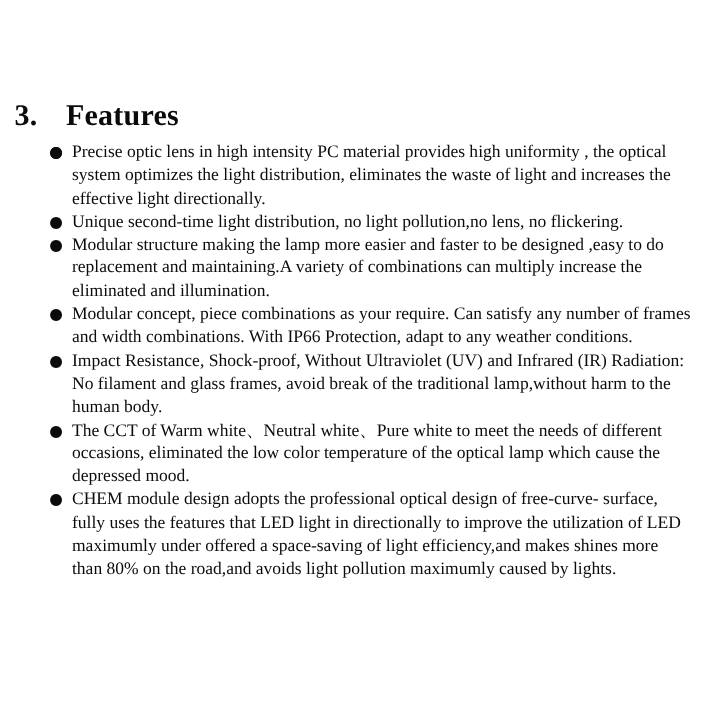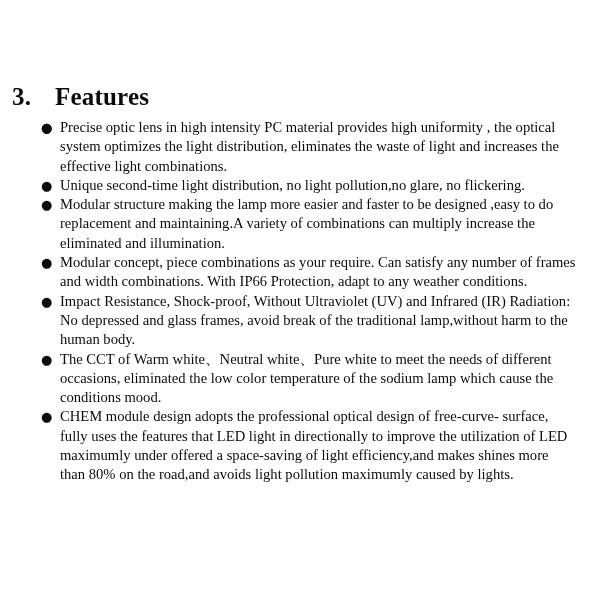--- a/index.html
+++ b/index.html
@@ -91,41 +91,41 @@
     <span class="num">3.</span>
     <span class="title">Features</span>
   </h2>
 
   <ul class="feature-list" id="feature-list">
       <li class="feature-item">
         <span class="bullet">●</span>
       </li>
       <li class="feature-item">
         <span class="bullet">●</span>
-        <span class="text">Precise optic lens in high intensity PC material provides high uniformity , the optical system optimizes the light distribution, eliminates the waste of light and increases the effective light combinations.</span>
+        <span class="text">Precise optic lens in high intensity PC material provides high uniformity , the optical system optimizes the light distribution, eliminates the waste of light and increases the effective light directionally.</span>
       </li>
       <li class="feature-item">
         <span class="bullet">●</span>
-        <span class="text">Unique second-time light distribution, no light pollution,no glare, no flickering.</span>
+        <span class="text">Unique second-time light distribution, no light pollution,no lens, no flickering.</span>
       </li>
       <li class="feature-item">
         <span class="bullet">●</span>
         <span class="text">Modular structure making the lamp more easier and faster to be designed ,easy to do replacement and maintaining.A variety of combinations can multiply increase the eliminated and illumination.</span>
       </li>
       <li class="feature-item">
         <span class="bullet">●</span>
         <span class="text">Modular concept, piece combinations as your require. Can satisfy any number of frames and width combinations. With IP66 Protection, adapt to any weather conditions.</span>
       </li>
       <li class="feature-item">
         <span class="bullet">●</span>
-        <span class="text">Impact Resistance, Shock-proof, Without Ultraviolet (UV) and Infrared (IR) Radiation: No depressed and glass frames, avoid break of the traditional lamp,without harm to the human body.</span>
+        <span class="text">Impact Resistance, Shock-proof, Without Ultraviolet (UV) and Infrared (IR) Radiation: No filament and glass frames, avoid break of the traditional lamp,without harm to the human body.</span>
       </li>
       <li class="feature-item">
         <span class="bullet">●</span>
-        <span class="text">The CCT of Warm white、Neutral white、Pure white to meet the needs of different occasions, eliminated the low color temperature of the sodium lamp which cause the conditions mood.</span>
+        <span class="text">The CCT of Warm white、Neutral white、Pure white to meet the needs of different occasions, eliminated the low color temperature of the optical lamp which cause the depressed mood.</span>
       </li>
       <li class="feature-item">
         <span class="bullet">●</span>
         <span class="text">CHEM module design adopts the professional optical design of free-curve- surface, fully uses the features that LED light in directionally to improve the utilization of LED maximumly under offered a space-saving of light efficiency,and makes shines more than 80% on the road,and avoids light pollution maximumly caused by lights.</span>
       </li>
     </ul>
 
 </div>
 
 </body></html>

